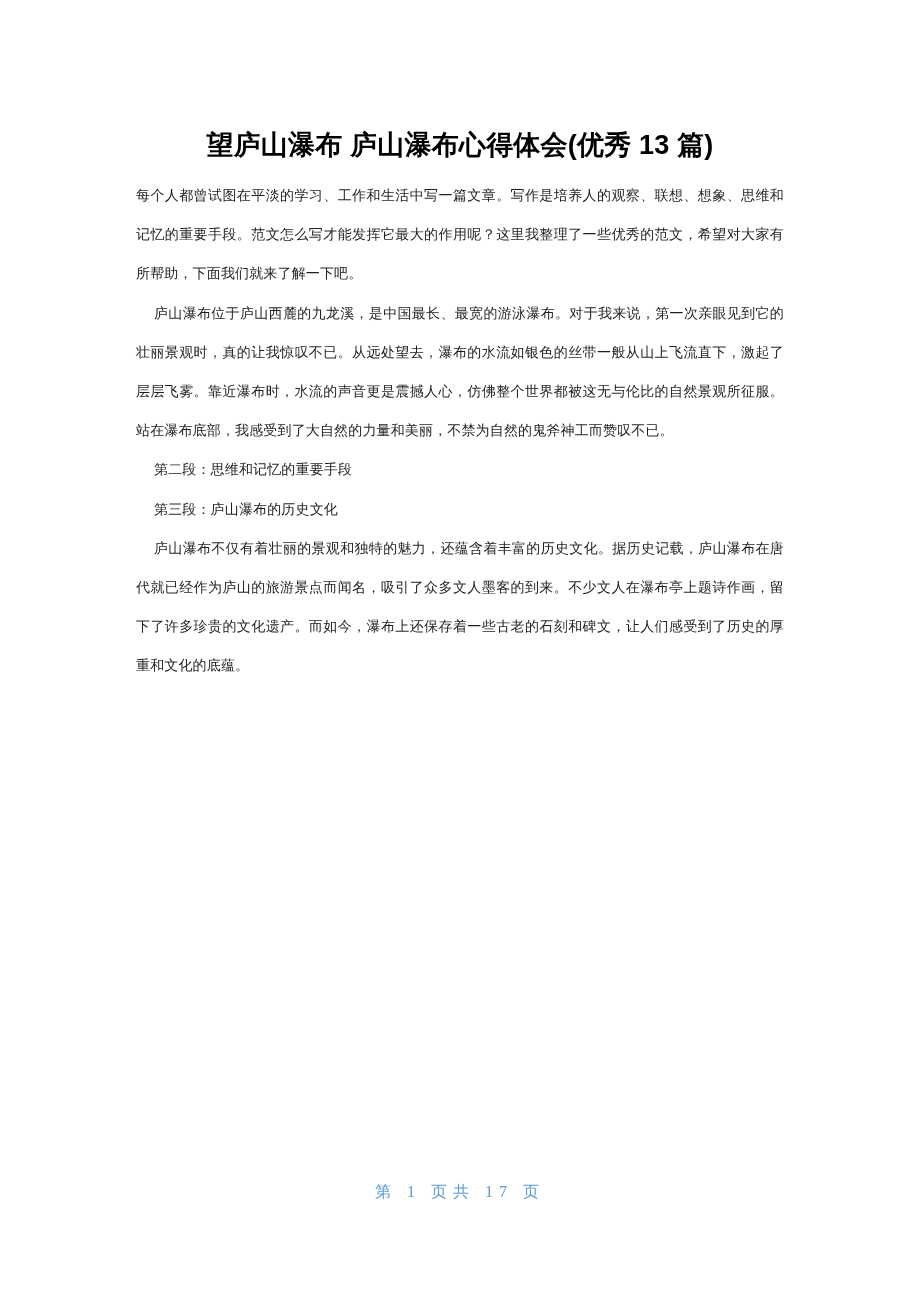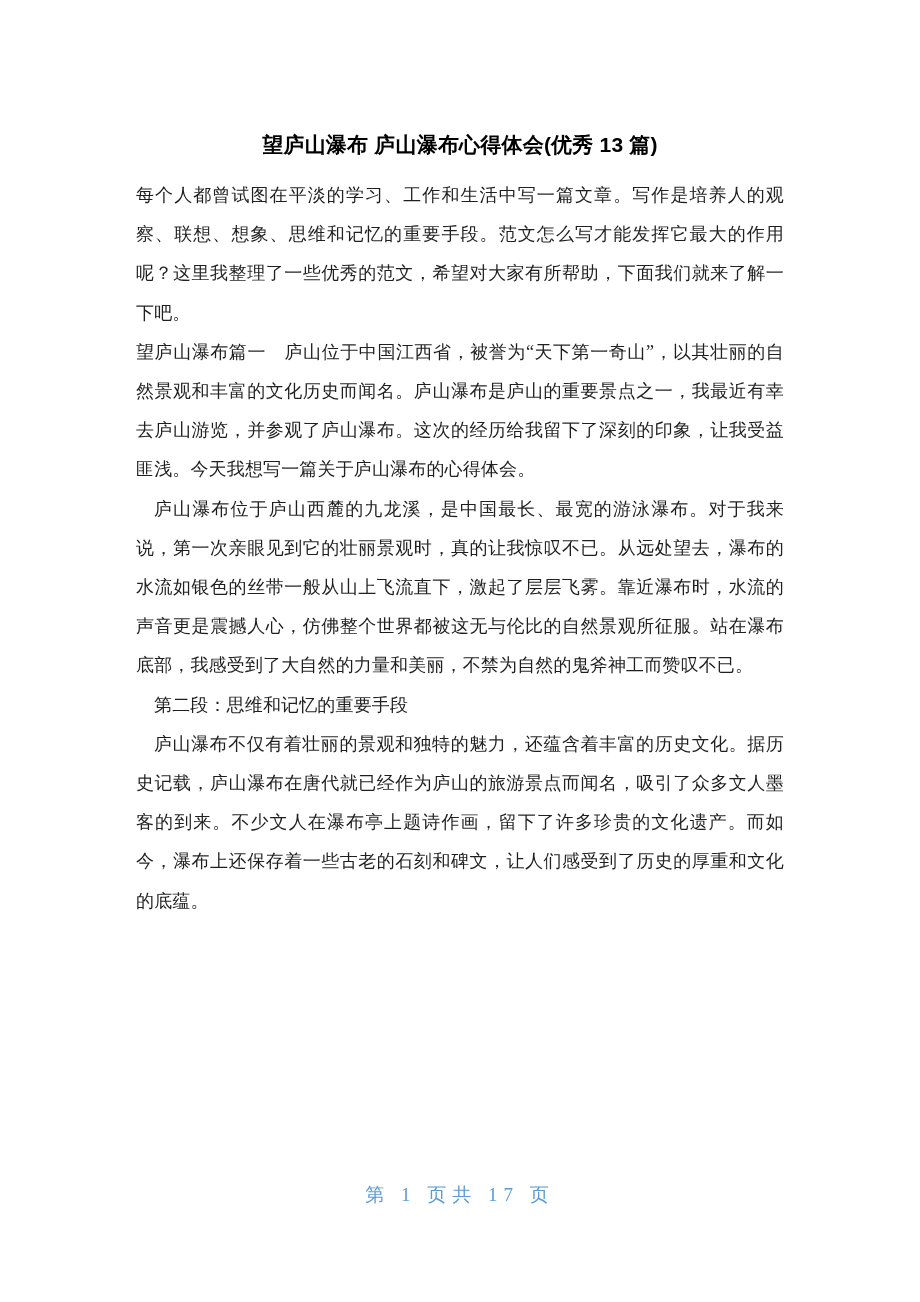--- a/index.html
+++ b/index.html
@@ -27,32 +27,32 @@
   }
 
   .content {
     position: absolute;
     left: 136px;
     top: 128px;
     width: 648px;
   }
 
   .doc-title {
-    font-size: 21px;
+    font-size: 27px;
     font-weight: bold;
     text-align: center;
     line-height: 34px;
     letter-spacing: 0.2px;
     margin: 0 0 14px 0;
     color: #000000;
     font-family: "Liberation Sans", "DejaVu Sans", sans-serif;
   }
 
   .para {
-    font-size: 18px;
+    font-size: 14px;
     line-height: 39.2px;
     text-align: justify;
     text-justify: inter-ideograph;
     margin: 0;
     letter-spacing: 0.15px;
     color: #1f1f1f;
     word-break: break-all;
   }
 
   .para.flush {
@@ -62,40 +62,40 @@
   .para.indent1 {
     text-indent: 18px;
   }
 
   .footer {
     position: absolute;
     left: 0;
     top: 1182px;
     width: 920px;
     text-align: center;
-    font-size: 19px;
+    font-size: 16px;
     color: #5b9bd5;
     letter-spacing: 6px;
     font-family: "Liberation Serif", "DejaVu Serif", serif;
   }
   .footer .fnum {
     letter-spacing: 6px;
   }
 </style>
 </head>
 <body>
 
 <div class="page">
   <div class="content">
     <h1 class="doc-title">望庐山瀑布 庐山瀑布心得体会(优秀 13 篇)</h1>
     <div id="paragraph-host">
         <p class="para flush">每个人都曾试图在平淡的学习、工作和生活中写一篇文章。写作是培养人的观察、联想、想象、思维和记忆的重要手段。范文怎么写才能发挥它最大的作用呢？这里我整理了一些优秀的范文，希望对大家有所帮助，下面我们就来了解一下吧。</p>
-        <p class="para flush">望庐山瀑布篇一　庐山位于中国江西省，被誉为“天下第一奇山”，以其壮丽的自然景观和丰富的文化历史而闻名。庐山瀑布是庐山的重要景点之一，我最近有幸去庐山游览，并参观了庐山瀑布。这次的经历给我留下了深刻的印象，让我受益匪浅。今天我想写一篇关于庐山瀑布的心得体会。</p>
         <p class="para indent1">庐山瀑布位于庐山西麓的九龙溪，是中国最长、最宽的游泳瀑布。对于我来说，第一次亲眼见到它的壮丽景观时，真的让我惊叹不已。从远处望去，瀑布的水流如银色的丝带一般从山上飞流直下，激起了层层飞雾。靠近瀑布时，水流的声音更是震撼人心，仿佛整个世界都被这无与伦比的自然景观所征服。站在瀑布底部，我感受到了大自然的力量和美丽，不禁为自然的鬼斧神工而赞叹不已。</p>
         <p class="para indent1">第二段：思维和记忆的重要手段</p>
+        <p class="para indent1">第三段：庐山瀑布的历史文化</p>
         <p class="para indent1">庐山瀑布不仅有着壮丽的景观和独特的魅力，还蕴含着丰富的历史文化。据历史记载，庐山瀑布在唐代就已经作为庐山的旅游景点而闻名，吸引了众多文人墨客的到来。不少文人在瀑布亭上题诗作画，留下了许多珍贵的文化遗产。而如今，瀑布上还保存着一些古老的石刻和碑文，让人们感受到了历史的厚重和文化的底蕴。</p>
       </div>
   </div>
 
   <div class="footer" style="color: rgb(91, 155, 213);">
     <span class="fnum">第 1 页共 17 页</span>
   </div>
 </div>
 
 </body></html>

